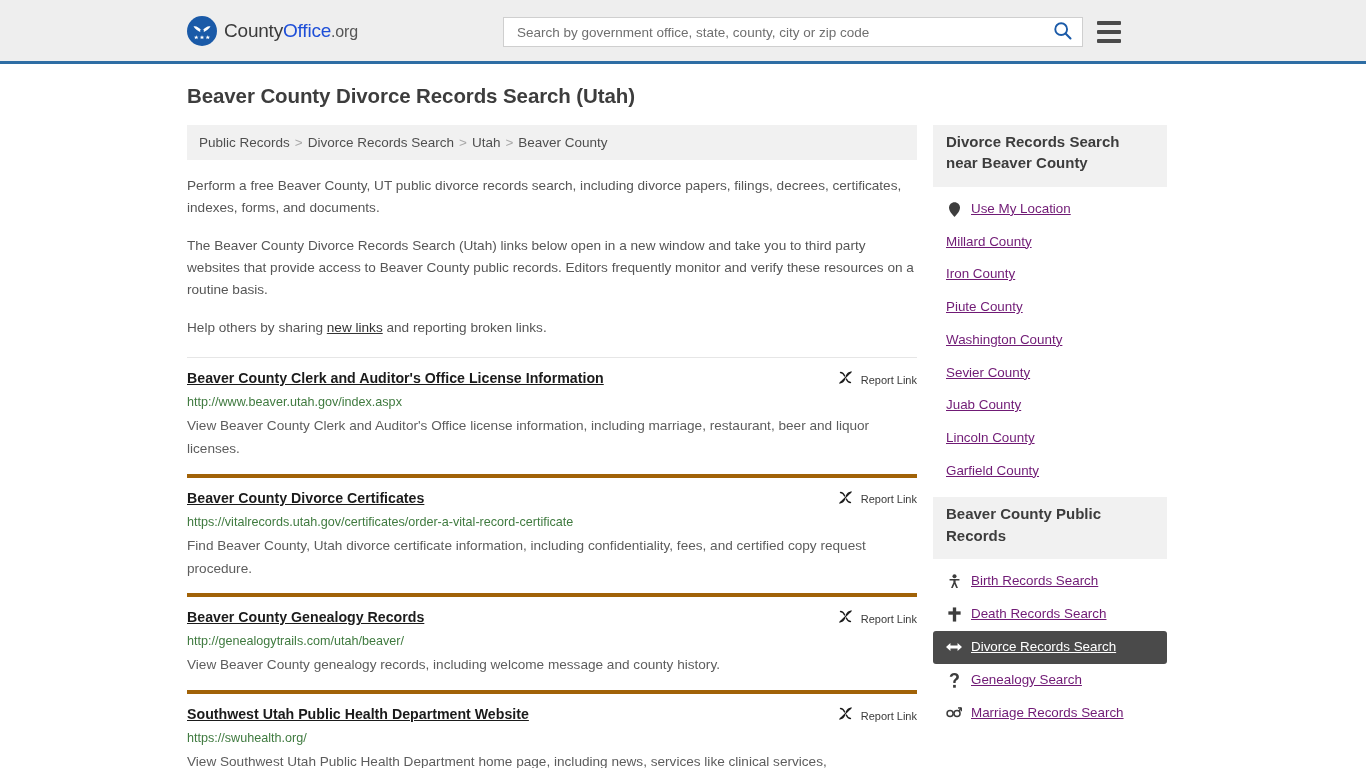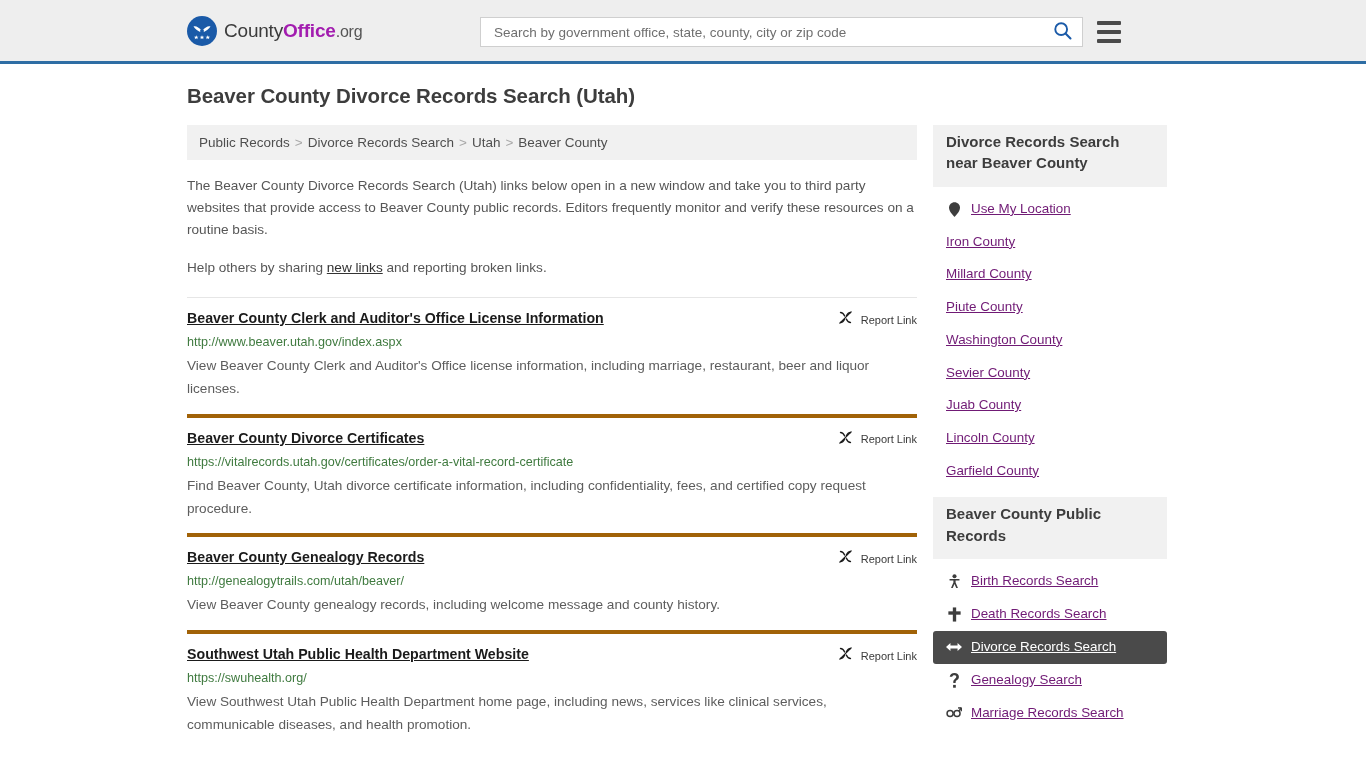--- a/index.html
+++ b/index.html
@@ -47,39 +47,40 @@
     position: relative;
   }
   .brand-logo svg { display: block; }
   .brand-text {
     font-size: 19px;
     letter-spacing: -0.2px;
     color: #333333;
     white-space: nowrap;
   }
   .brand-text .b-county { color: #3b3b3b; }
-  .brand-text .b-office { color: #a21caf; font-weight: bold; }
+  .brand-text .b-office { color: #1d4ed8; font-weight: normal; }
   .brand-text .b-org { color: #555555; font-size: 16px; }
 
   .search-wrap {
     position: absolute;
     left: 297px;
     top: 17px;
     width: 645px;
     height: 30px;
     display: flex;
     align-items: stretch;
   }
   .search-box {
     flex: 1;
     border: 1px solid #cfcfcf;
     background: #ffffff;
     display: flex;
     align-items: center;
     padding: 0 8px 0 11px;
+    margin-left: 23px;
   }
   .search-input {
     flex: 1;
     border: 0;
     outline: 0;
     font-size: 13.5px;
     color: #333;
     font-family: "Liberation Sans", sans-serif;
     background: transparent;
     height: 100%;
@@ -296,20 +297,21 @@
 
   <div class="columns">
 
     <div class="col-main">
 
       <div class="breadcrumb">
         <a href="#">Public Records</a><span class="sep">&gt;</span><a href="#">Divorce Records Search</a><span class="sep">&gt;</span><a href="#">Utah</a><span class="sep">&gt;</span><a href="#">Beaver County</a>
       </div>
 
       <div class="intro">
+        <p>Perform a free Beaver County, UT public divorce records search, including divorce papers, filings, decrees, certificates, indexes, forms, and documents.</p>
         <p>The Beaver County Divorce Records Search (Utah) links below open in a new window and take you to third party websites that provide access to Beaver County public records. Editors frequently monitor and verify these resources on a routine basis.</p>
         <p><span>Help others by sharing </span><a href="#">new links</a><span> and reporting broken links.</span></p>
       </div>
 
       <div class="results">
 
         <div class="result">
           <div class="result-head">
             <a class="result-title" href="#">Beaver County Clerk and Auditor's Office License Information</a>
             <div class="report-link">
@@ -391,24 +393,24 @@
         <ul class="side-list">
           <li class="side-item">
             <span class="s-icon">
               <svg width="11" height="15" viewBox="0 0 12 16" aria-hidden="true">
                 <path d="M6 0 C2.7 0 0 2.7 0 6 C0 10.4 6 16 6 16 C6 16 12 10.4 12 6 C12 2.7 9.3 0 6 0 Z"></path>
               </svg>
             </span>
             <span class="s-label">Use My Location</span>
           </li>
           <li class="side-item">
+            <span class="s-label">Millard County</span>
+          </li>
+          <li class="side-item">
             <span class="s-label">Iron County</span>
-          </li>
-          <li class="side-item">
-            <span class="s-label">Millard County</span>
           </li>
           <li class="side-item">
             <span class="s-label">Piute County</span>
           </li>
           <li class="side-item">
             <span class="s-label">Washington County</span>
           </li>
           <li class="side-item">
             <span class="s-label">Sevier County</span>
           </li>

